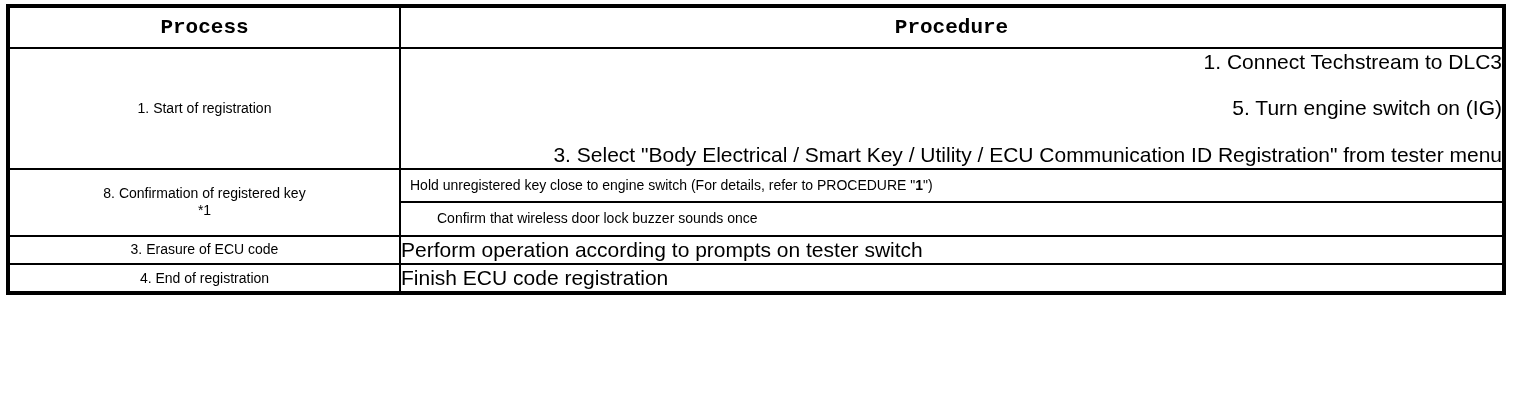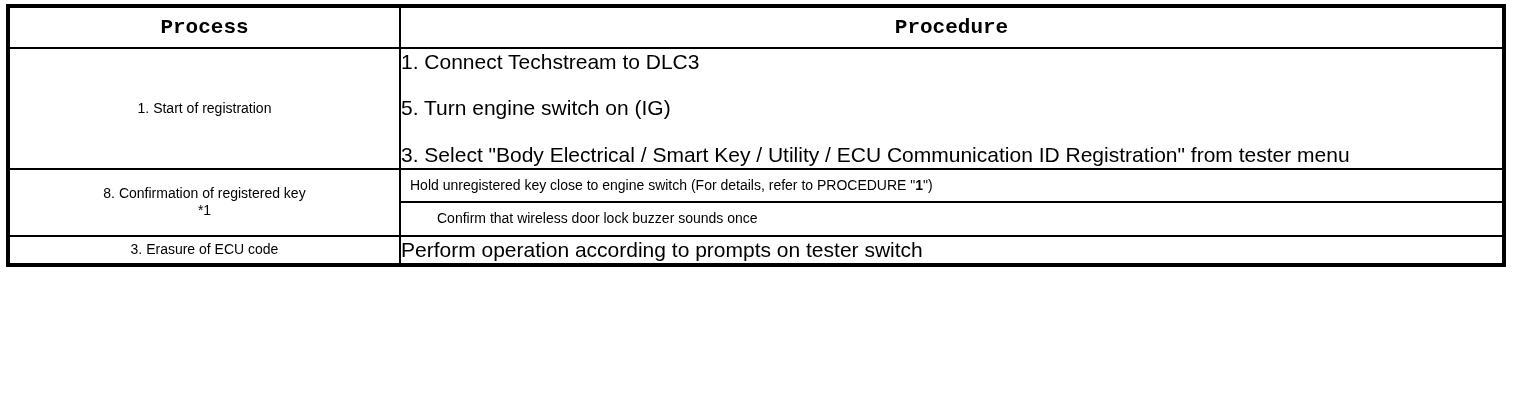--- a/index.html
+++ b/index.html
@@ -88,20 +88,21 @@
 
   
   td.steps-cell {
     padding: 8px 8px 9px 9px;
     font-size: 21px;
     line-height: 1.25;
     vertical-align: top;
   }
   .step {
     margin: 0 0 20px 0;
+    text-align: right;
   }
   .step:last-child {
     margin-bottom: 0;
   }
 
   .plain-cell {
     font-size: 21px;
     line-height: 1.25;
     padding: 6px 8px 6px 9px;
     vertical-align: middle;
@@ -154,16 +155,20 @@
           </tbody>
             </table>
         </td>
       </tr>
 
       <tr>
         <td class="process-cell">3. Erasure of ECU code</td>
         <td class="plain-cell">Perform operation according to prompts on tester switch</td>
       </tr>
 
+      <tr>
+        <td class="process-cell">4. End of registration</td>
+        <td class="plain-cell">Finish ECU code registration</td>
+      </tr>
 
     </tbody>
   </table>
 </div>
 
 </body></html>

